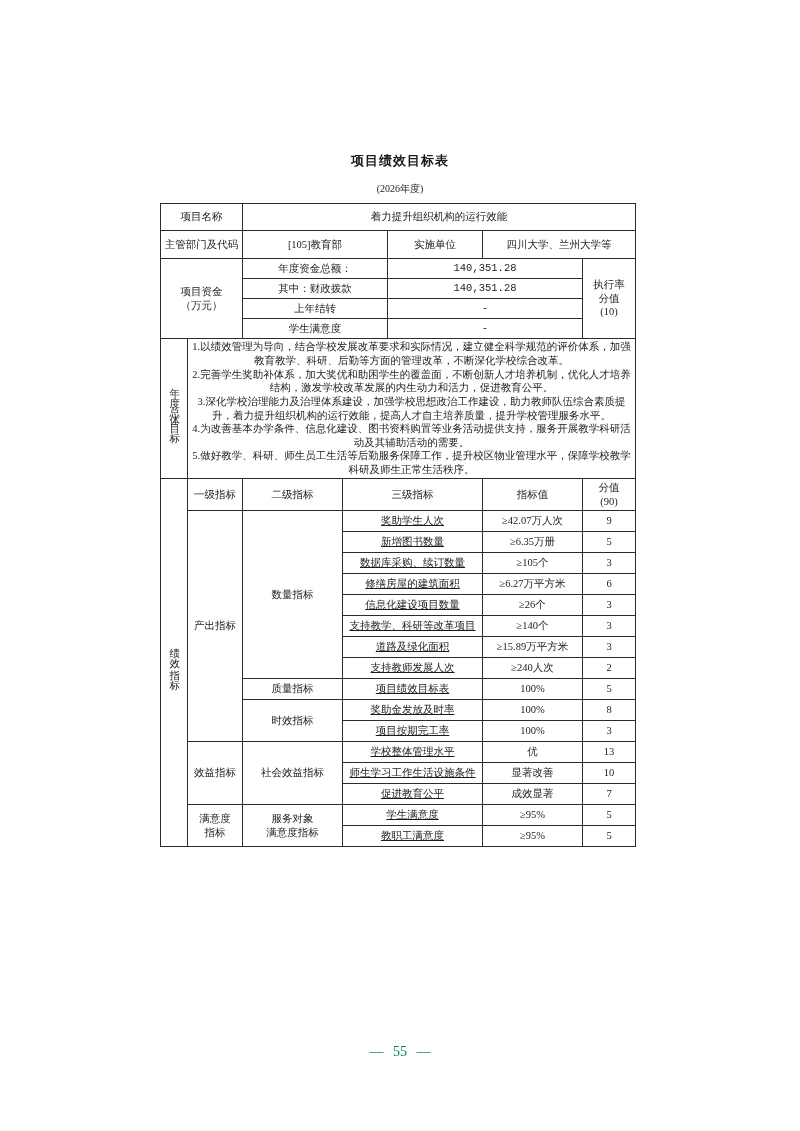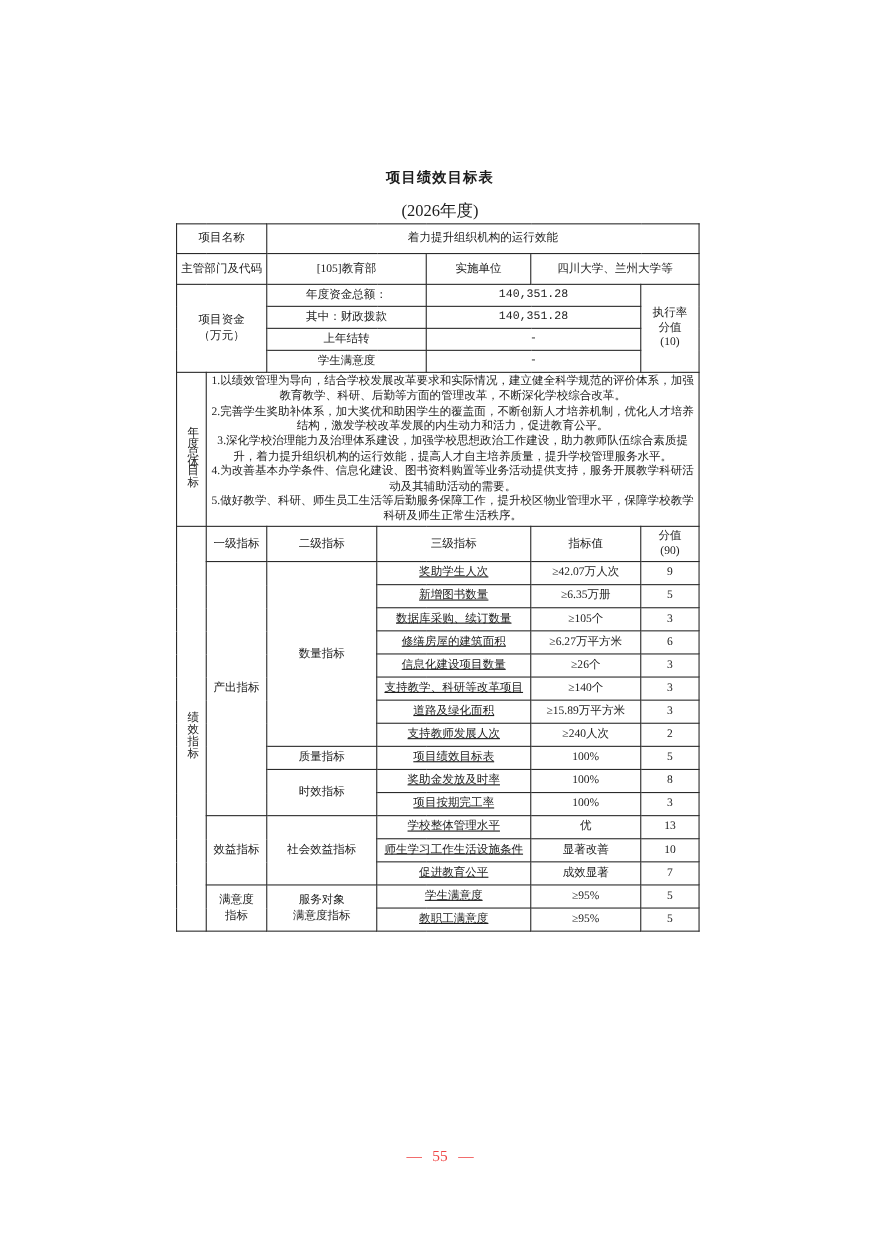--- a/index.html
+++ b/index.html
@@ -18,21 +18,21 @@
     text-align: center;
     font-family: "Liberation Sans", "DejaVu Sans", sans-serif;
     font-weight: bold;
     font-size: 13px;
     letter-spacing: 1px;
   }
   .doc-subtitle {
     position: absolute;
     top: 182px; left: 0; width: 100%;
     text-align: center;
-    font-size: 15px;
+    font-size: 10px;
   }
   table.perf {
     position: absolute;
     top: 203px; left: 160px;
     width: 476px;
     border-collapse: collapse;
     table-layout: fixed;
     border: 1.5px solid #2b2b2b;
   }
   table.perf td {
@@ -74,21 +74,21 @@
     line-height: 1;
     margin: 0 auto;
   }
   .vtext.v4 { letter-spacing: 11px; }
   .footer {
     position: absolute;
     top: 1044px; left: 0; width: 100%;
     text-align: center;
     font-size: 14px;
     word-spacing: 6px;
-    color: #ef4444;
+    color: #0f766e;
   }
 </style>
 </head>
 <body>
 
 <div class="page">
 
   <div class="doc-title">项目绩效目标表</div>
   <div class="doc-subtitle">(2026年度)</div>
 

